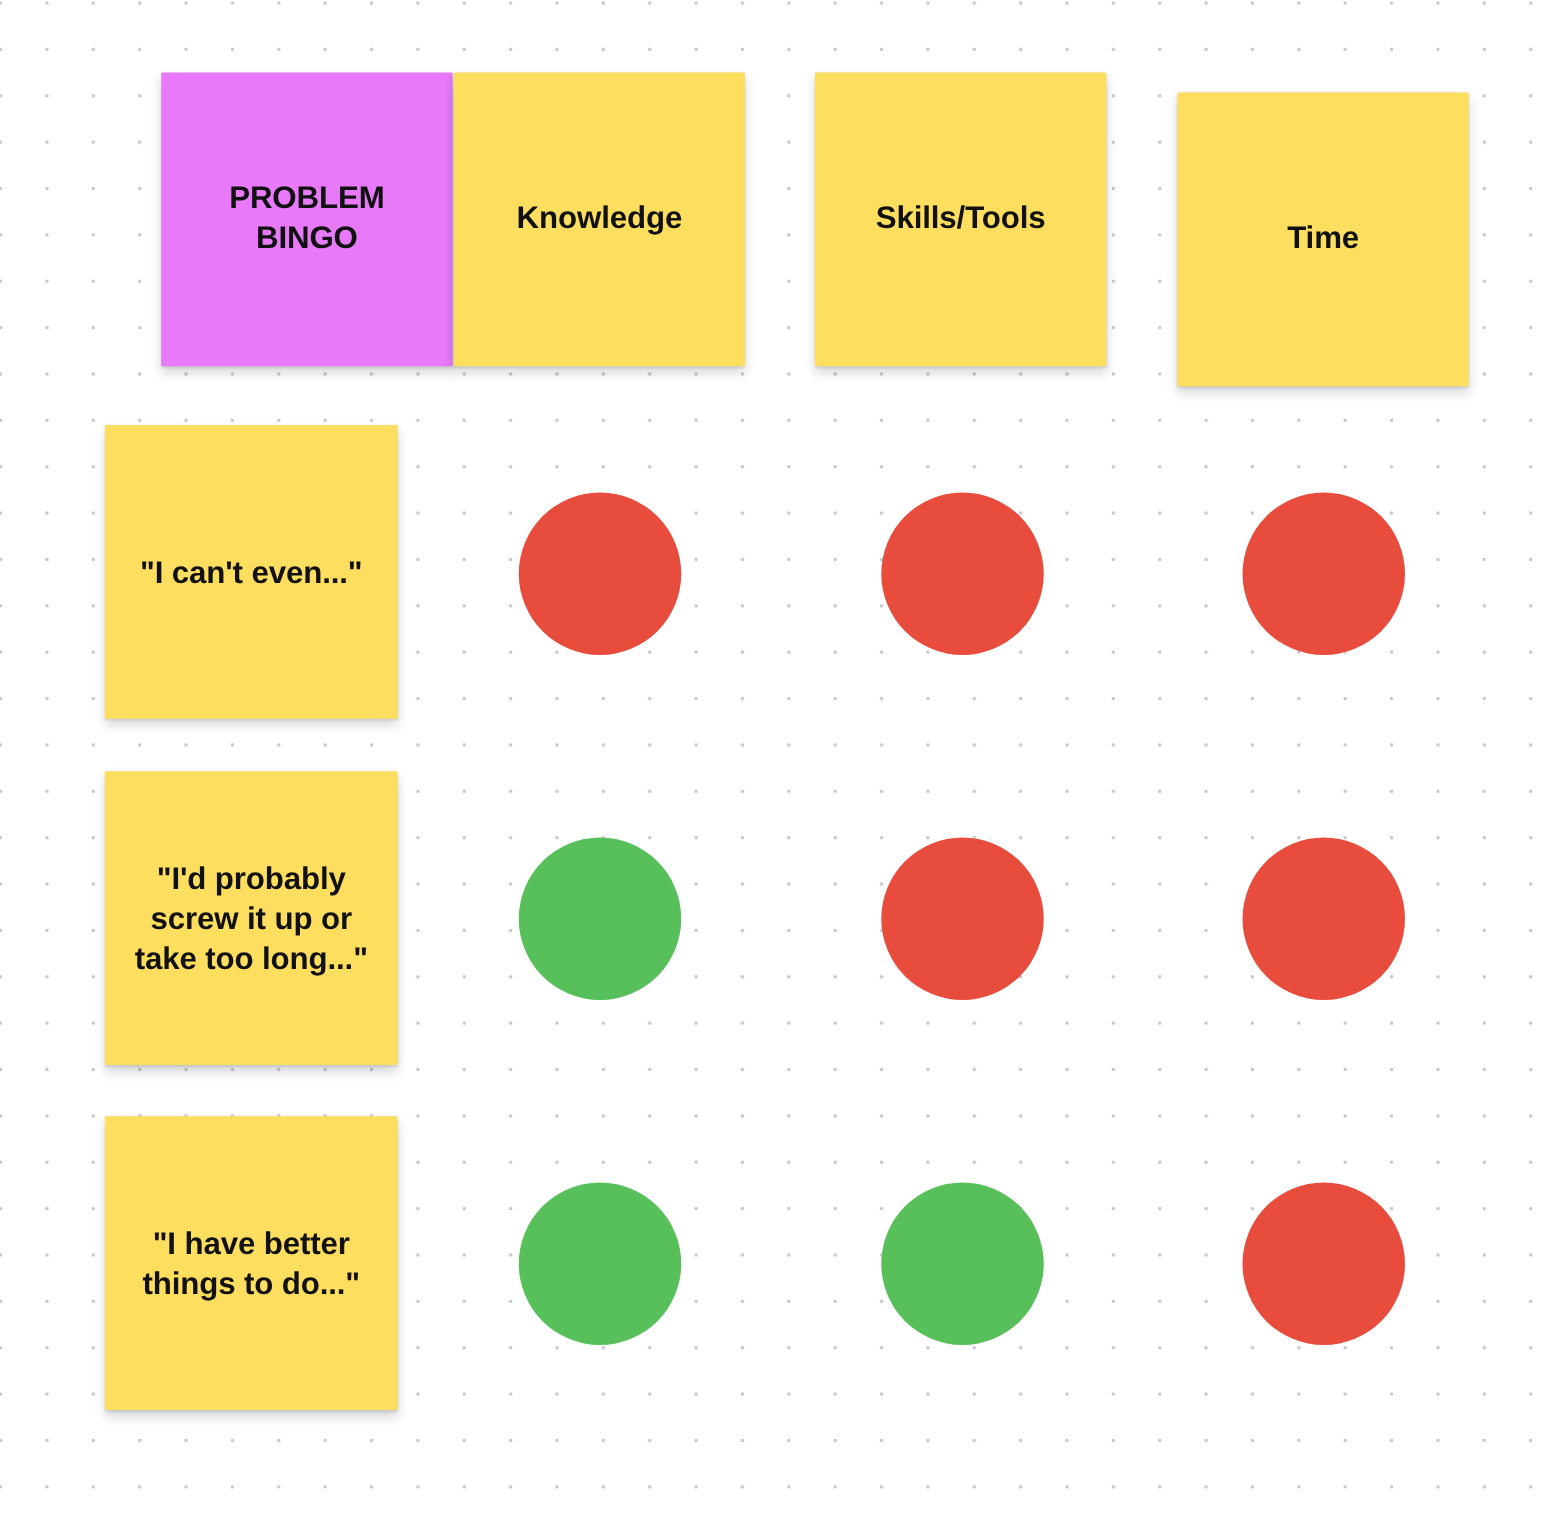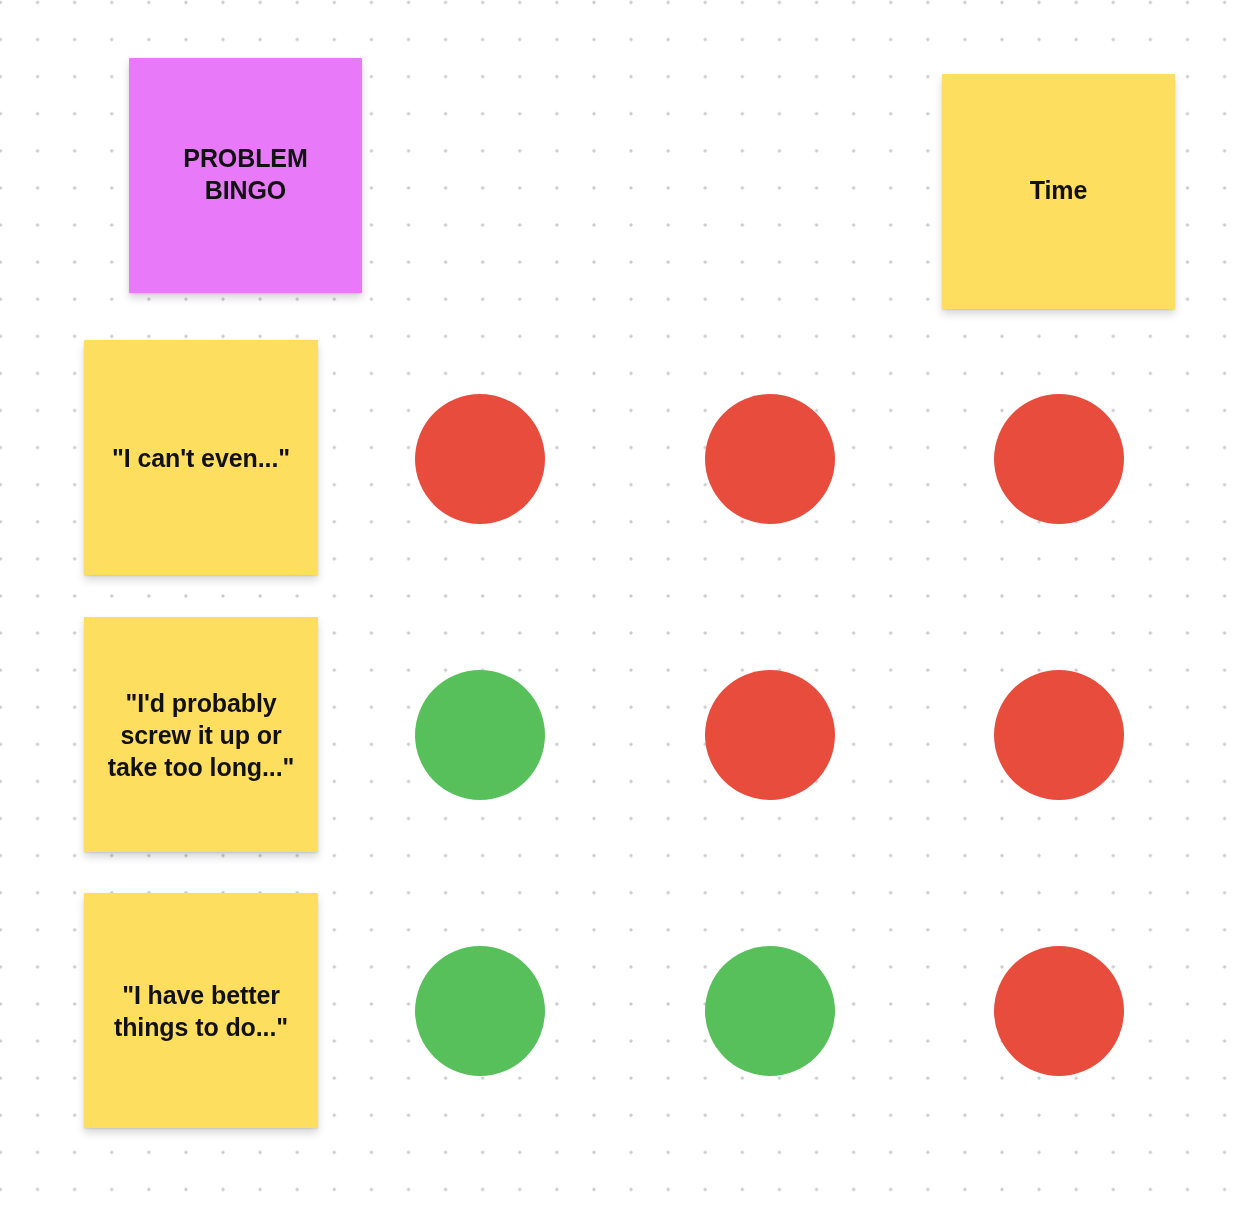--- a/index.html
+++ b/index.html
@@ -60,21 +60,27 @@
 </head>
 <body>
 
 <div id="board">
 
   <div class="sticky header" style="left:85px; top:58px; width:233px; height:235px; background:#E87AFA;margin-left:44px;">
     <span class="sticky-text">PROBLEM
 BINGO</span>
   </div>
 
+  <div class="sticky header" style="left:363px; top:58px; width:233px; height:235px; background:#FDDE5E;">
+    <span class="sticky-text">Knowledge</span>
+  </div>
 
+  <div class="sticky header" style="left:652px; top:58px; width:233px; height:235px; background:#FDDE5E;">
+    <span class="sticky-text">Skills/Tools</span>
+  </div>
 
   <div class="sticky header" style="left:942px; top:58px; width:233px; height:235px; background:#FDDE5E;margin-top:16px;">
     <span class="sticky-text">Time</span>
   </div>
 
   <div class="sticky" style="left:84px; top:340px; width:234px; height:235px; background:#FDDE5E;">
     <span class="sticky-text">"I can't even..."</span>
   </div>
   <div class="marker" style="left:415px; top:394px; width:130px; height:130px; background:#E74C3C;"></div>
   <div class="marker" style="left:705px; top:394px; width:130px; height:130px; background:#E74C3C;"></div>

